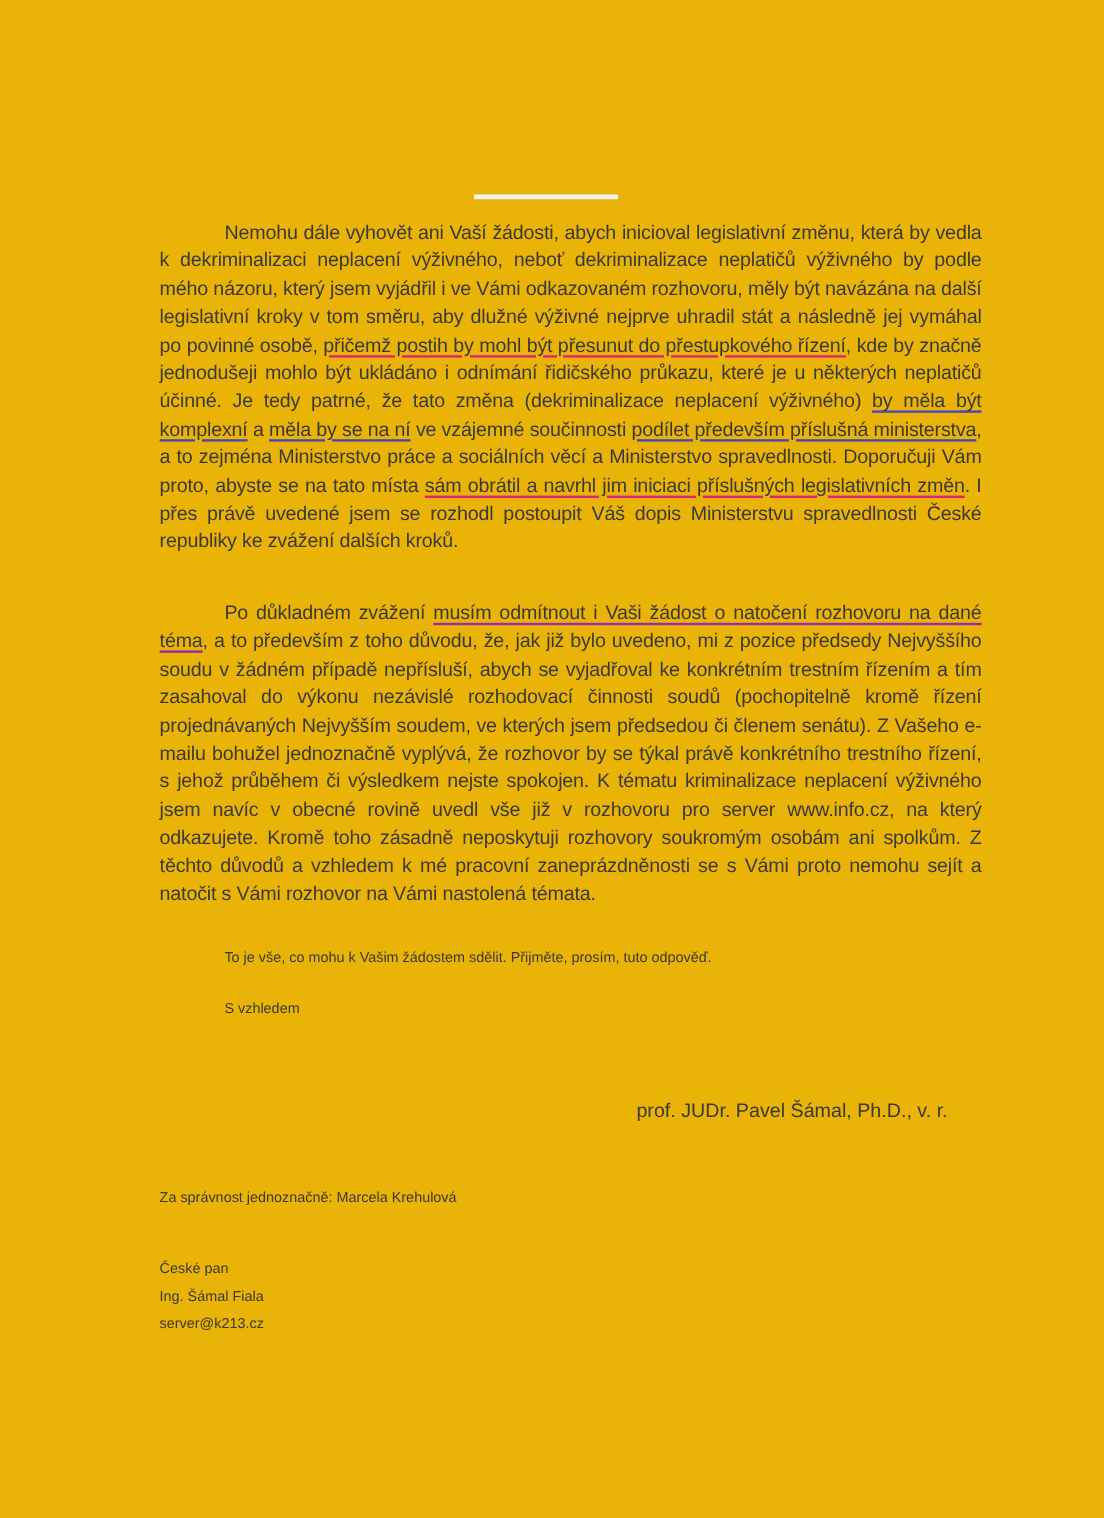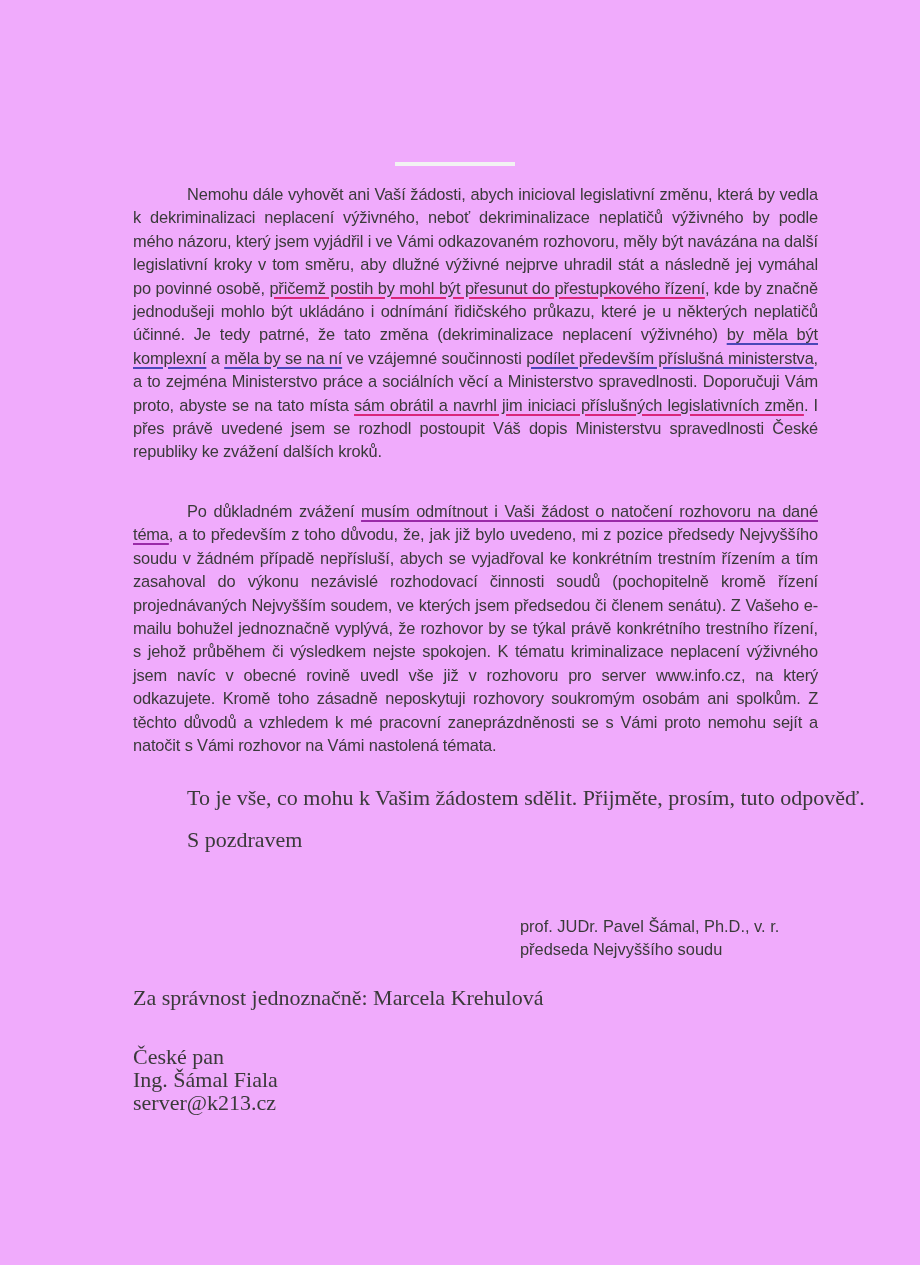--- a/index.html
+++ b/index.html
@@ -1,44 +1,43 @@
 <!DOCTYPE html>
 <html><head>
 <meta charset="utf-8">
 <style>
   html, body { margin:0; padding:0; }
   body { width:920px; height:1265px; background:#ffffff; position:relative; overflow:hidden;
          font-family:"Liberation Sans", "DejaVu Sans", sans-serif; color:#3a3a3a; }
-  .page { position:absolute; left:0; top:0; width:920px; height:1265px; background:#f0abfc; }
+  .page { position:absolute; left:0; top:0; width:920px; height:1265px; background:#eab308; }
   .faint-header { position:absolute; left:395px; top:162px; width:120px; height:4px; background:#f2f2f2; }
   .para { position:absolute; left:133px; width:685px; font-size:16.4px; line-height:23.4px;
           text-align:justify; letter-spacing:-0.15px; }
   .para .indent { display:inline-block; width:54px; }
   .u-pink { text-decoration: underline; text-decoration-color:#d9267a; text-decoration-thickness:1.6px; text-underline-offset:3px; }
   .u-blue { text-decoration: underline; text-decoration-color:#4a47b8; text-decoration-thickness:1.6px; text-underline-offset:3px; }
   .u-purple { text-decoration: underline; text-decoration-color:#9a2aa8; text-decoration-thickness:1.6px; text-underline-offset:3px; }
-  .line { position:absolute; font-size:22px; line-height:22px; white-space:nowrap;font-family:Liberation Serif, serif; }
-  .sig { position:absolute; font-size:16.4px; line-height:23px; }
+  .line { position:absolute; font-size:12px; line-height:22px; white-space:nowrap; }
+  .sig { position:absolute; text-align:center; font-size:16.4px; line-height:23px; }
 </style>
 </head>
 <body>
 
 <div class="page">
   <div class="faint-header"></div>
 
   <p class="para" style="top:183px; margin:0;"><span class="indent"></span><span>Nemohu dále vyhovět ani Vaší žádosti, abych inicioval legislativní změnu, která by vedla k dekriminalizaci neplacení výživného, neboť dekriminalizace neplatičů výživného by podle mého názoru, který jsem vyjádřil i ve Vámi odkazovaném rozhovoru, měly být navázána na další legislativní kroky v tom směru, aby dlužné výživné nejprve uhradil stát a následně jej vymáhal po povinné osobě, </span><span class="u-pink">přičemž postih by mohl být přesunut do přestupkového řízení</span><span>, kde by značně jednodušeji mohlo být ukládáno i odnímání řidičského průkazu, které je u některých neplatičů účinné. Je tedy patrné, že tato změna (dekriminalizace neplacení výživného) </span><span class="u-blue">by měla být komplexní</span><span> a </span><span class="u-blue">měla by se na ní</span><span> ve vzájemné součinnosti </span><span class="u-blue">podílet především příslušná ministerstva</span><span>, a to zejména Ministerstvo práce a sociálních věcí a Ministerstvo spravedlnosti. Doporučuji Vám proto, abyste se na tato místa </span><span class="u-pink">sám obrátil a navrhl jim iniciaci příslušných legislativních změn</span><span>. I přes právě uvedené jsem se rozhodl postoupit Váš dopis Ministerstvu spravedlnosti České republiky ke zvážení dalších kroků.</span></p>
 
   <p class="para" style="top:500px; margin:0;"><span class="indent"></span><span>Po důkladném zvážení </span><span class="u-purple">musím odmítnout i Vaši žádost o natočení rozhovoru na dané téma</span><span>, a to především z toho důvodu, že, jak již bylo uvedeno, mi z pozice předsedy Nejvyššího soudu v žádném případě nepřísluší, abych se vyjadřoval ke konkrétním trestním řízením a tím zasahoval do výkonu nezávislé rozhodovací činnosti soudů (pochopitelně kromě řízení projednávaných Nejvyšším soudem, ve kterých jsem předsedou či členem senátu). Z Vašeho e-mailu bohužel jednoznačně vyplývá, že rozhovor by se týkal právě konkrétního trestního řízení, s jehož průběhem či výsledkem nejste spokojen. K tématu kriminalizace neplacení výživného jsem navíc v obecné rovině uvedl vše již v rozhovoru pro server www.info.cz, na který odkazujete. Kromě toho zásadně neposkytuji rozhovory soukromým osobám ani spolkům. Z těchto důvodů a vzhledem k mé pracovní zaneprázdněnosti se s Vámi proto nemohu sejít a natočit s Vámi rozhovor na Vámi nastolená témata.</span></p>
 
   <div class="line" style="left:187px; top:787px;">To je vše, co mohu k Vašim žádostem sdělit. Přijměte, prosím, tuto odpověď.</div>
-  <div class="line" style="left:187px; top:829px;">S pozdravem</div>
+  <div class="line" style="left:187px; top:829px;">S vzhledem</div>
 
   <div class="sig" style="left:520px; width:280px; top:915px;">
     <div>prof. JUDr. Pavel Šámal, Ph.D., v. r.</div>
-    <div>předseda Nejvyššího soudu</div>
   </div>
 
   <div class="line" style="left:133px; top:987px;">Za správnost jednoznačně: Marcela Krehulová</div>
 
   <div class="line" style="left:133px; top:1046px;">České pan</div>
   <div class="line" style="left:133px; top:1069px;">Ing. Šámal Fiala</div>
   <div class="line" style="left:133px; top:1092px;">server@k213.cz</div>
 </div>
 
 </body></html>

